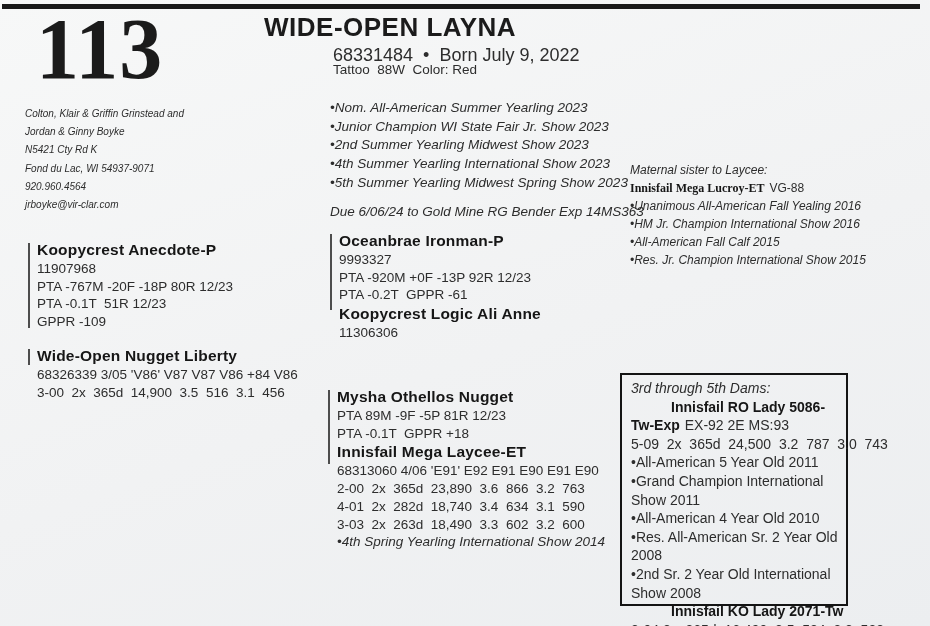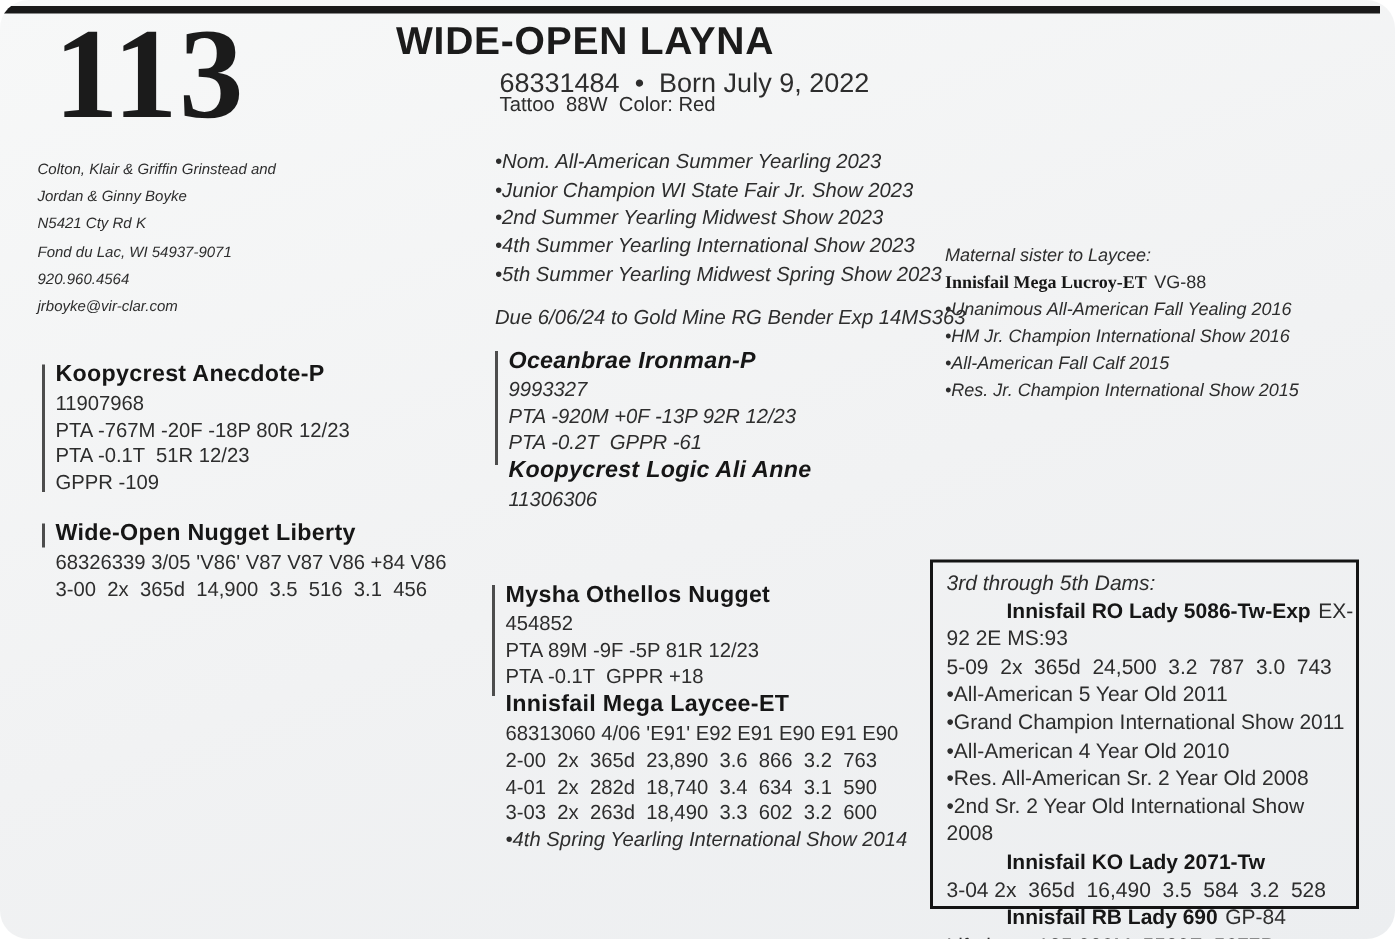--- a/index.html
+++ b/index.html
@@ -4,21 +4,20 @@
 <style>
   html, body { margin: 0; padding: 0; }
   .page {
     position: relative;
     width: 930px;
     height: 626px;
     background: linear-gradient(160deg, #f7f8f8 0%, #f1f2f3 55%, #eceef0 100%);
     font-family: "Liberation Sans", sans-serif;
     color: #2a2a2a;
     overflow: hidden;
-    border-radius: 19px;
   }
   .top-rule {
     position: absolute; left: 2px; top: 4px;
     width: 918px; height: 5px; background: #191919;
   }
   .lot-number {
     position: absolute; left: 36px; top: 6px;
     font-family: "Liberation Serif", serif;
     font-weight: bold; font-size: 86px; line-height: 1;
     color: #1b1b1b; letter-spacing: 1px;
@@ -68,21 +67,21 @@
     font-size: 15.5px; font-weight: bold; line-height: 20px; color: #161616;
     letter-spacing: 0.2px;
   }
   .ped-line {
     font-size: 13.5px; line-height: 17.7px; white-space: pre; color: #2d2d2d;
   }
   .ped-award { font-size: 13.5px; line-height: 17.7px; font-style: italic; color: #2d2d2d; }
 
   .dams-box {
     position: absolute; left: 620px; top: 373px;
-    width: 286px; height: 233px;
+    width: 228px; height: 233px;
     border: 2.5px solid #141414;
     box-sizing: border-box;
     padding: 4px 0 0 9px;
     font-size: 14px; line-height: 18.6px; color: #2d2d2d;
   }
   .dams-box .box-head { font-style: italic; }
   .dams-box .box-name { font-weight: bold; color: #161616; padding-left: 40px; }
   .dams-box .box-score { margin-left: 5px; font-weight: normal; color: #2d2d2d; }
   .dams-box .box-line { white-space: pre; }
   .dams-box .box-award { }
@@ -141,37 +140,36 @@
 
   <div class="ped-block" style="left:28px; top:346px;">
     <div class="ped-bar" style="top:3px; height:16px;"></div>
     <div class="ped-content">
       <div class="ped-name">Wide-Open Nugget Liberty</div>
       <div class="ped-line">68326339 3/05 'V86' V87 V87 V86 +84 V86</div>
       <div class="ped-line">3-00  2x  365d  14,900  3.5  516  3.1  456</div>
     </div>
   </div>
 
-  <div class="ped-block" style="left:330px; top:231px;font-style:italic;">
+  <div class="ped-block" style="left:330px; top:231px;">
     <div class="ped-bar" style="top:3px; height:76px;"></div>
     <div class="ped-content">
       <div class="ped-name">Oceanbrae Ironman-P</div>
       <div class="ped-line">9993327</div>
       <div class="ped-line">PTA -920M +0F -13P 92R 12/23</div>
       <div class="ped-line">PTA -0.2T  GPPR -61</div>
       <div class="ped-name">Koopycrest Logic Ali Anne</div>
       <div class="ped-line">11306306</div>
     </div>
   </div>
 
   <div class="ped-block" style="left:328px; top:387px;">
     <div class="ped-bar" style="top:3px; height:74px;"></div>
     <div class="ped-content">
       <div class="ped-name">Mysha Othellos Nugget</div>
-      <div class="ped-line">454852</div>
       <div class="ped-line">PTA 89M -9F -5P 81R 12/23</div>
       <div class="ped-line">PTA -0.1T  GPPR +18</div>
       <div class="ped-name">Innisfail Mega Laycee-ET</div>
       <div class="ped-line">68313060 4/06 'E91' E92 E91 E90 E91 E90</div>
       <div class="ped-line">2-00  2x  365d  23,890  3.6  866  3.2  763</div>
       <div class="ped-line">4-01  2x  282d  18,740  3.4  634  3.1  590</div>
       <div class="ped-line">3-03  2x  263d  18,490  3.3  602  3.2  600</div>
       <div class="ped-award">•4th Spring Yearling International Show 2014</div>
     </div>
   </div>

